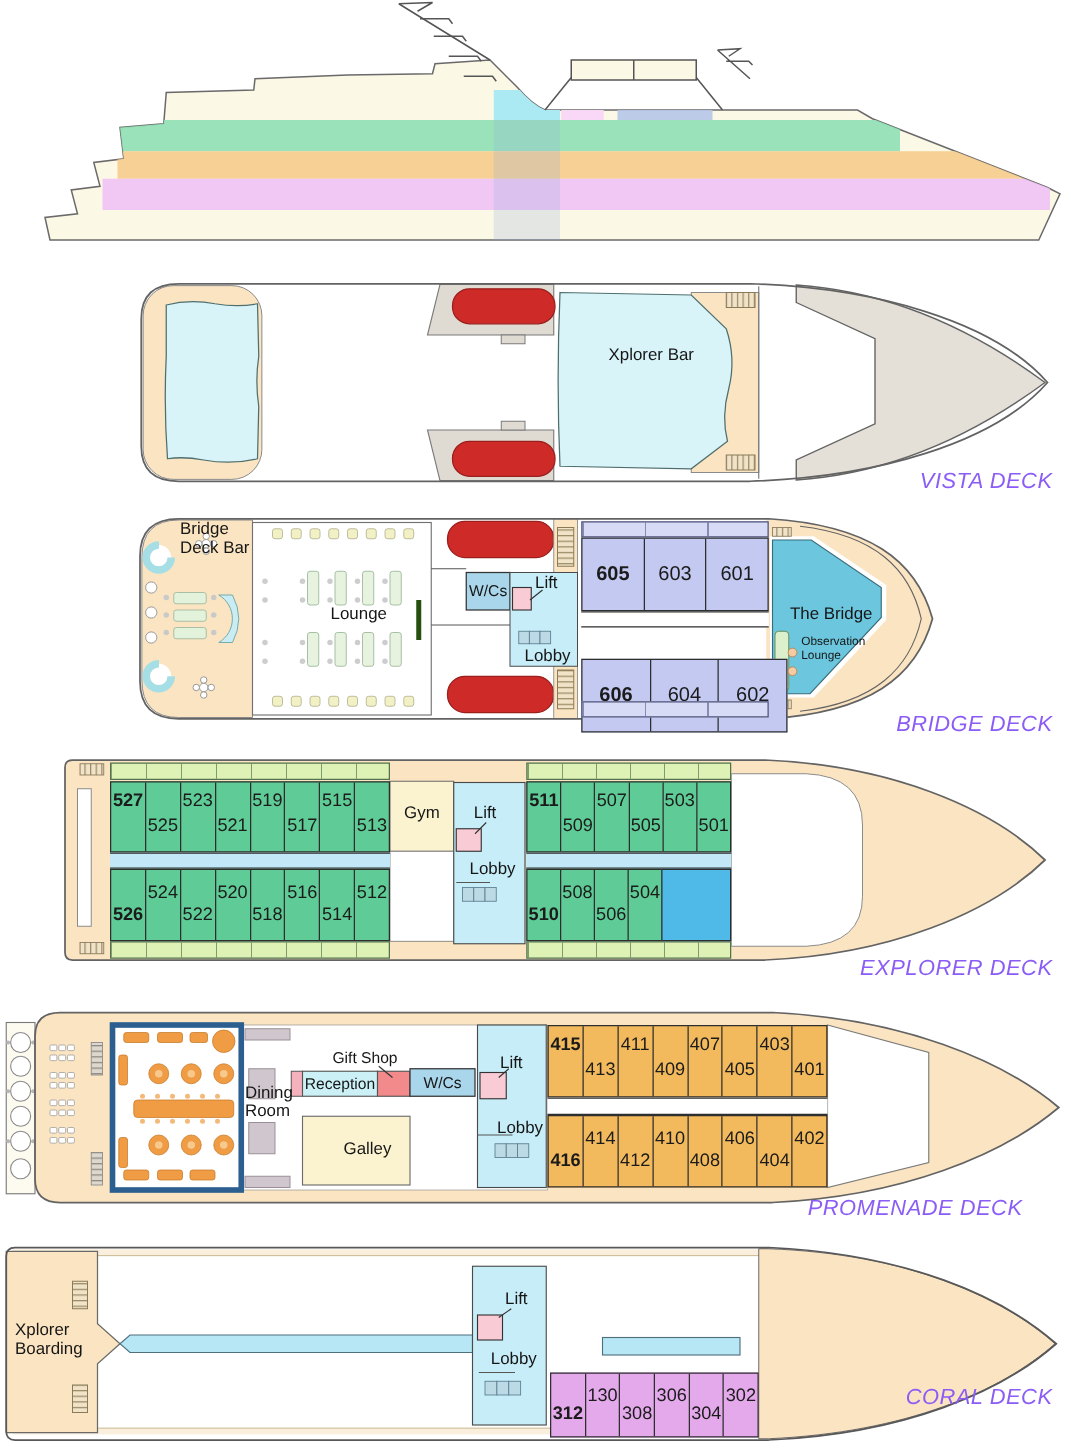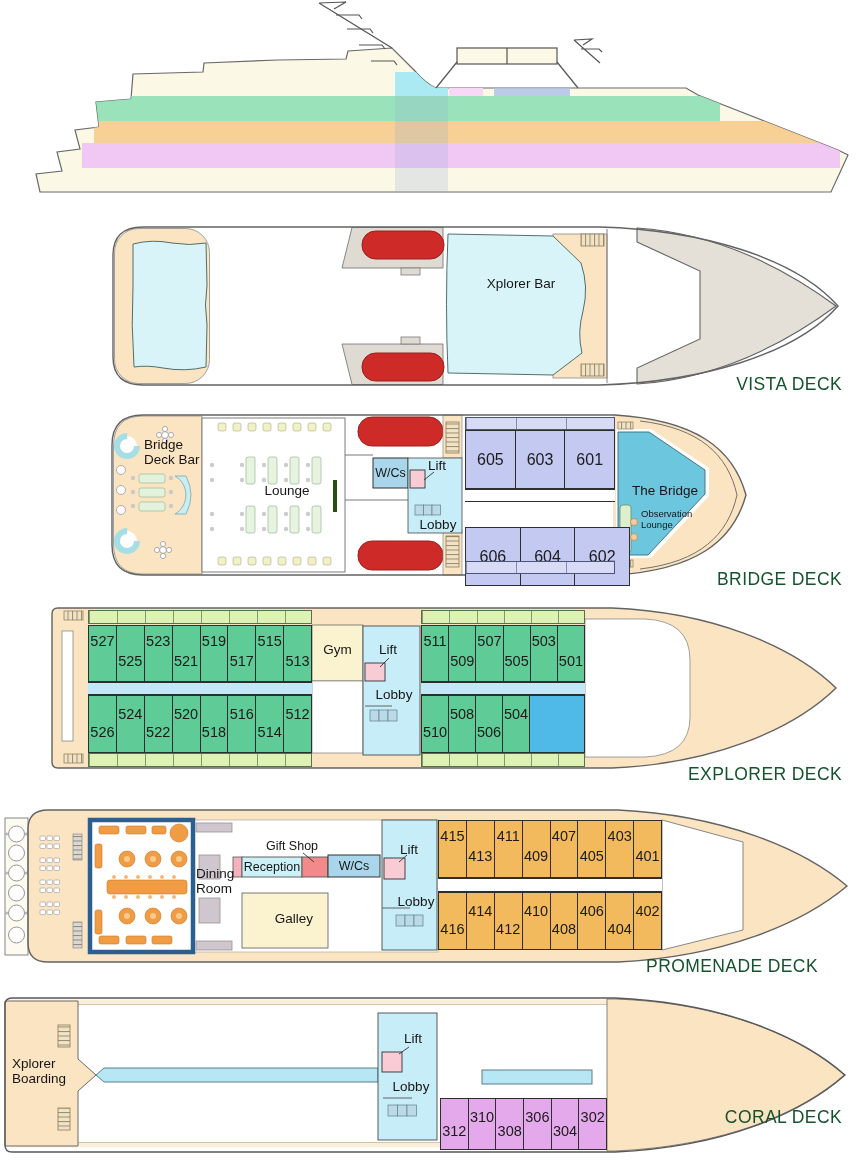--- a/index.html
+++ b/index.html
@@ -3,27 +3,27 @@
 <meta charset="utf-8">
 <style>
   html,body{margin:0;padding:0;background:#fff;}
   #page{position:relative;width:857px;height:1161px;background:#fff;overflow:hidden;
         font-family:"Liberation Sans", sans-serif;}
   svg{position:absolute;left:0;overflow:visible;}
   .lbl{position:absolute;font-size:13.5px;color:#161616;line-height:1.12;white-space:pre-line;}
   .ctr{text-align:center;}
   .sm{font-size:12.5px;}
   .xs{font-size:9.5px;line-height:1.2;}
-  .deckname{position:absolute;font-size:17.5px;color:#14532d;
+  .deckname{position:absolute;font-style:italic;font-size:17.5px;color:#8b5cf6;
             letter-spacing:.4px;text-align:right;}
   
   .row{position:absolute;display:flex;border:1.2px solid #2e2e2e;box-sizing:border-box;}
   .cabin{flex:1;border-left:1.2px solid #2e2e2e;display:flex;flex-direction:column;
          align-items:center;box-sizing:border-box;overflow:hidden;}
-  .cabin:first-child{border-left:none;}
+  .cabin:first-child{border-left:none;font-weight:bold;}
   .num{font-size:14.5px;color:#1b1b1b;}
   .stag-top .cabin:nth-child(odd) .num{margin-top:7px;}
   .stag-top .cabin:nth-child(even) .num{margin-top:27px;}
   .stag-bot .cabin:nth-child(odd) .num{margin-top:28px;}
   .stag-bot .cabin:nth-child(even) .num{margin-top:10px;}
   .coral-b.stag-bot .cabin:nth-child(odd) .num{margin-top:24px;}
   .centered .cabin{justify-content:center;}
   .centered .num{font-size:16px;}
   .cab-br{background:#C3C9F0;} .cab-ex{background:#5FCB96;}
   .cab-pr{background:#F2BA5C;} .cab-co{background:#E3A9EA;}
@@ -566,40 +566,40 @@
     <rect x="482" y="75" width="110" height="14" fill="#B7E7F4" stroke="#4f6f7f" stroke-width=".9"></rect>
     <path d="M607,4 L615,4 C725,8 801,42 844,80 C801,118 725,151 615,156 L607,156 Z" fill="#FBE4C1" stroke="#6a6a6a" stroke-width=".8"></path>
     <path d="M12,3 L615,3 C725,8 802,42 845,80 C802,118 725,152 615,157 L12,157 Q5,157 5,150 L5,10 Q5,3 12,3 Z" fill="none" stroke="#585858" stroke-width="1.4"></path>
   </svg>
 
   <div class="row stag-bot coral-b cab-co" style="left:440px;top:1098px;width:167px;height:52px">
       <div class="cabin">
         <span class="num">312</span>
       </div>
       <div class="cabin">
-        <span class="num">310</span>
+        <span class="num">130</span>
       </div>
       <div class="cabin">
         <span class="num">308</span>
       </div>
       <div class="cabin">
         <span class="num">306</span>
       </div>
       <div class="cabin">
         <span class="num">304</span>
       </div>
       <div class="cabin">
         <span class="num">302</span>
       </div>
     </div>
 
   <div class="lbl ctr" style="left:455px;top:276px;width:132px">Xplorer Bar</div>
   <div class="deckname" style="left:640px;top:374px;width:202px">VISTA DECK</div>
 
-  <div class="lbl" style="left:144px;top:437px;width:70px">Bridge Deck Bar</div>
+  <div class="lbl" style="left:144px;top:415px;width:70px">Bridge Deck Bar</div>
   <div class="lbl ctr" style="left:252px;top:483px;width:70px">Lounge</div>
   <div class="lbl ctr sm" style="left:373px;top:466px;width:35px">W/Cs</div>
   <div class="lbl" style="left:428px;top:458px;width:34px">Lift</div>
   <div class="lbl ctr" style="left:413px;top:517px;width:50px">Lobby</div>
   <div class="lbl ctr" style="left:626px;top:483px;width:78px">The Bridge</div>
   <div class="lbl xs" style="left:641px;top:508px;width:58px">Observation Lounge</div>
   <div class="deckname" style="left:640px;top:569px;width:202px">BRIDGE DECK</div>
 
   <div class="lbl ctr" style="left:312px;top:642px;width:51px">Gym</div>
   <div class="lbl" style="left:379px;top:642px;width:34px">Lift</div>

